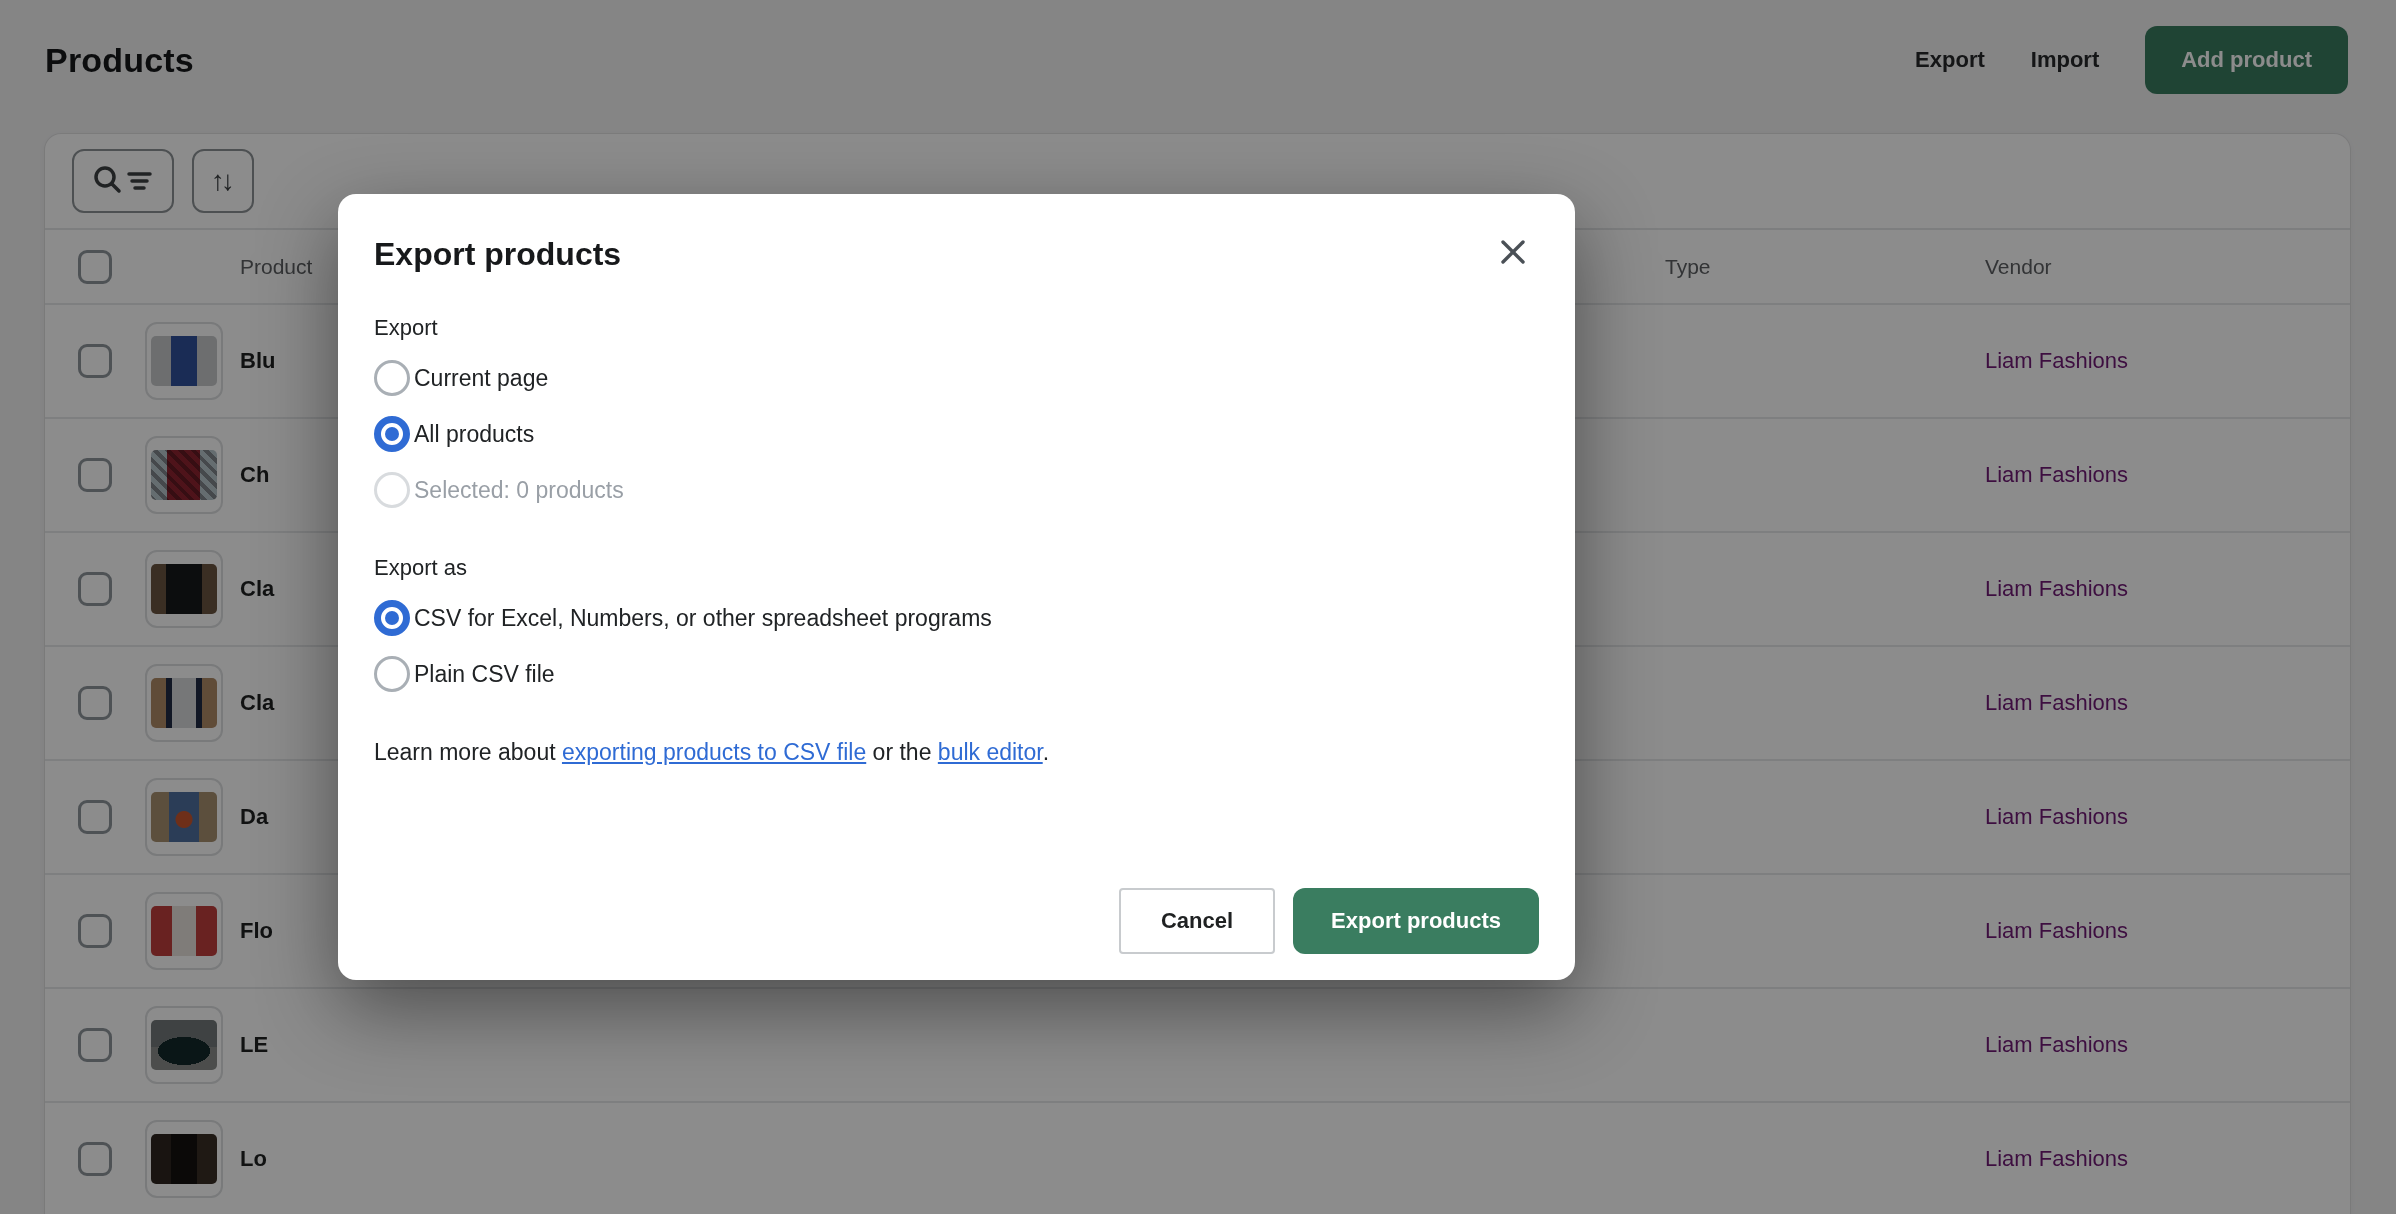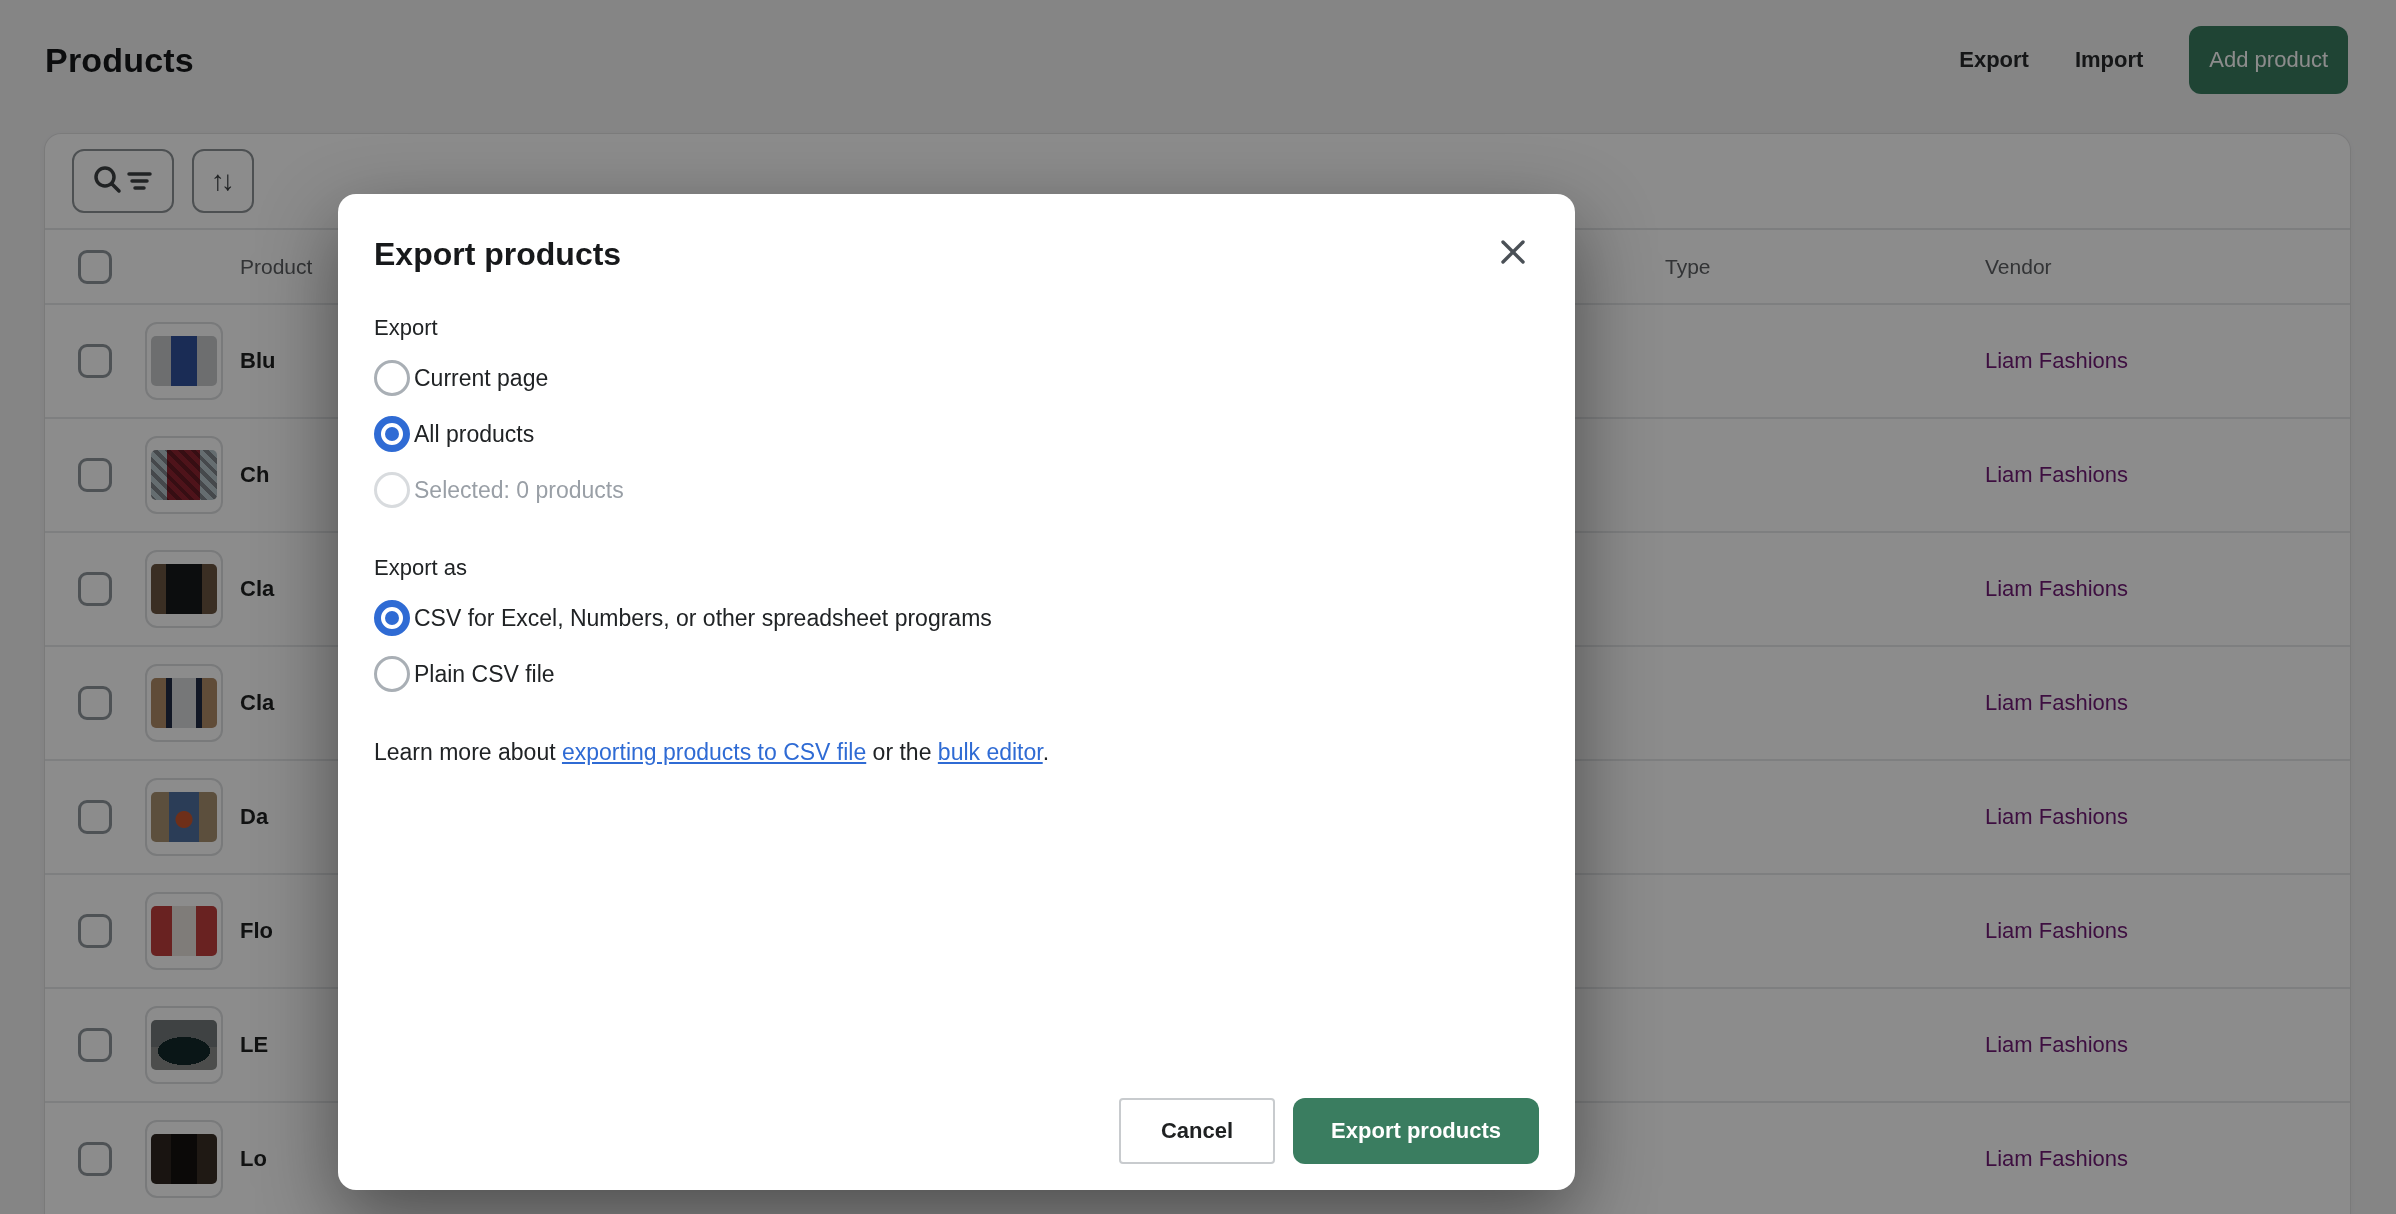--- a/index.html
+++ b/index.html
@@ -15,21 +15,21 @@
   
   .topbar {
     display:flex; align-items:center; justify-content:space-between;
     padding:26px 48px 24px 45px;
   }
   .page-title { font-size:34px; font-weight:700; color:#17191b; letter-spacing:.2px; }
   .top-actions { display:flex; align-items:center; gap:46px; }
   .text-btn { font-size:22px; font-weight:600; color:#27292b; cursor:pointer; background:none; border:none; font-family:inherit; }
   .primary-btn {
     background:#3A7D60; color:#fff; border:none; font-family:inherit;
-    font-size:22px; font-weight:400; height:68px; padding:0 20px;
+    font-size:22px; font-weight:700; height:68px; padding:0 36px;
     border-radius:12px; cursor:pointer;
   }
 
   
   .card {
     position:absolute; left:45px; top:134px; width:2305px; height:1080px;
     background:#fff; border-radius:16px 16px 0 0;
     box-shadow:0 0 0 1px rgba(0,0,0,.06), 0 2px 6px rgba(0,0,0,.06);
   }
   .tabs-row {
@@ -78,21 +78,21 @@
   .t6 { background:linear-gradient(90deg,#c03f3c 0 32%,#e8e2dd 32% 68%,#c03f3c 68%); }
   .t7 { background:radial-gradient(26px 14px at 50% 62%,#13282b 0 100%,transparent),linear-gradient(180deg,#73797a 0 55%,#8a8d8a 55%); }
   .t8 { background:linear-gradient(90deg,#2e2620 0 30%,#151210 30% 70%,#3a2f26 70%); }
   .c-name { font-size:22px; font-weight:700; color:#1f2122; }
   .c-type { font-size:22px; color:#1f2122; }
   .c-vendor { font-size:22px; color:#701a75; }
 
   
   .backdrop { position:absolute; inset:0; background:rgba(0,0,0,.45); }
   .modal {
-    position:absolute; left:338px; top:194px; width:1237px; height:996px;
+    position:absolute; left:338px; top:194px; width:1237px; height:786px;
     background:#fff; border-radius:18px;
     box-shadow:0 28px 80px rgba(0,0,0,.45);
     padding:42px 36px 0 36px;
     display:flex; flex-direction:column;
   }
   .modal-title { font-size:32px; font-weight:700; color:#17191b; }
   .modal-close {
     position:absolute; top:36px; right:40px; width:44px; height:44px;
     background:none; border:none; cursor:pointer; display:flex; align-items:center; justify-content:center;
   }

